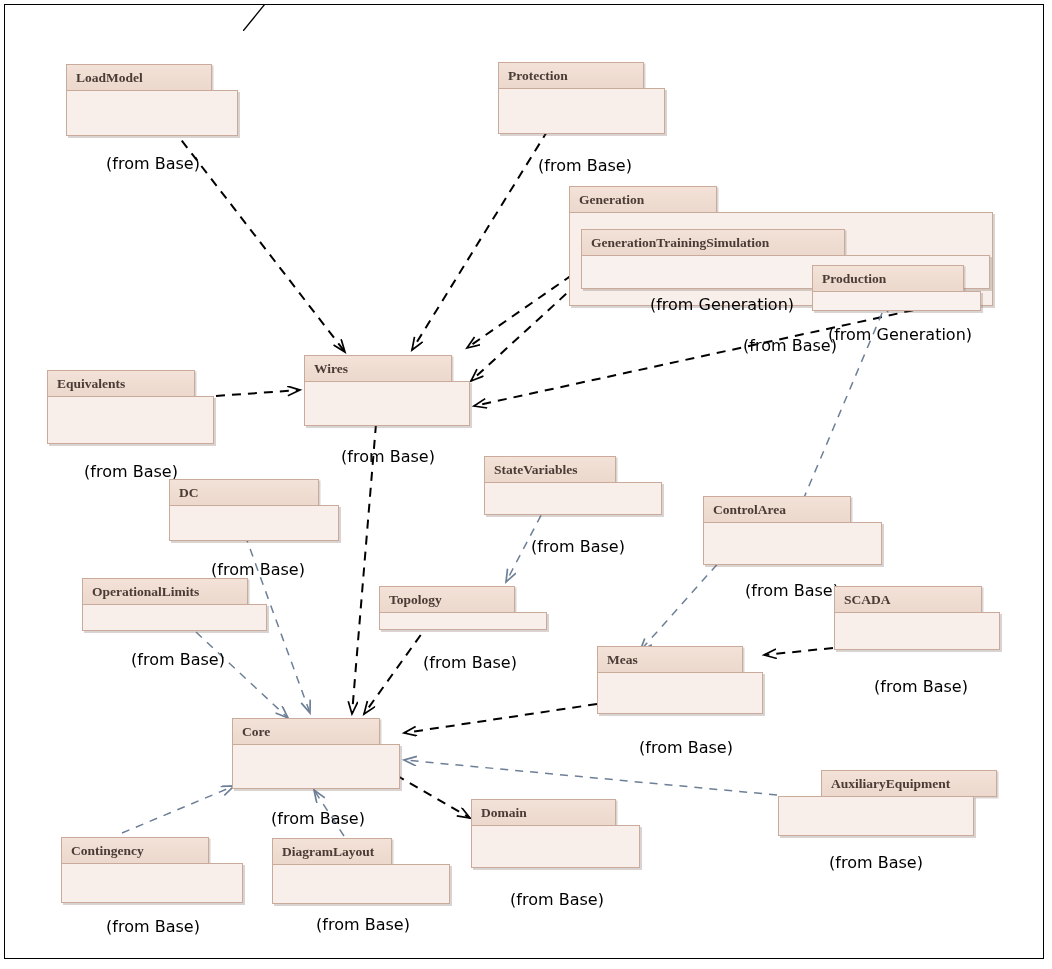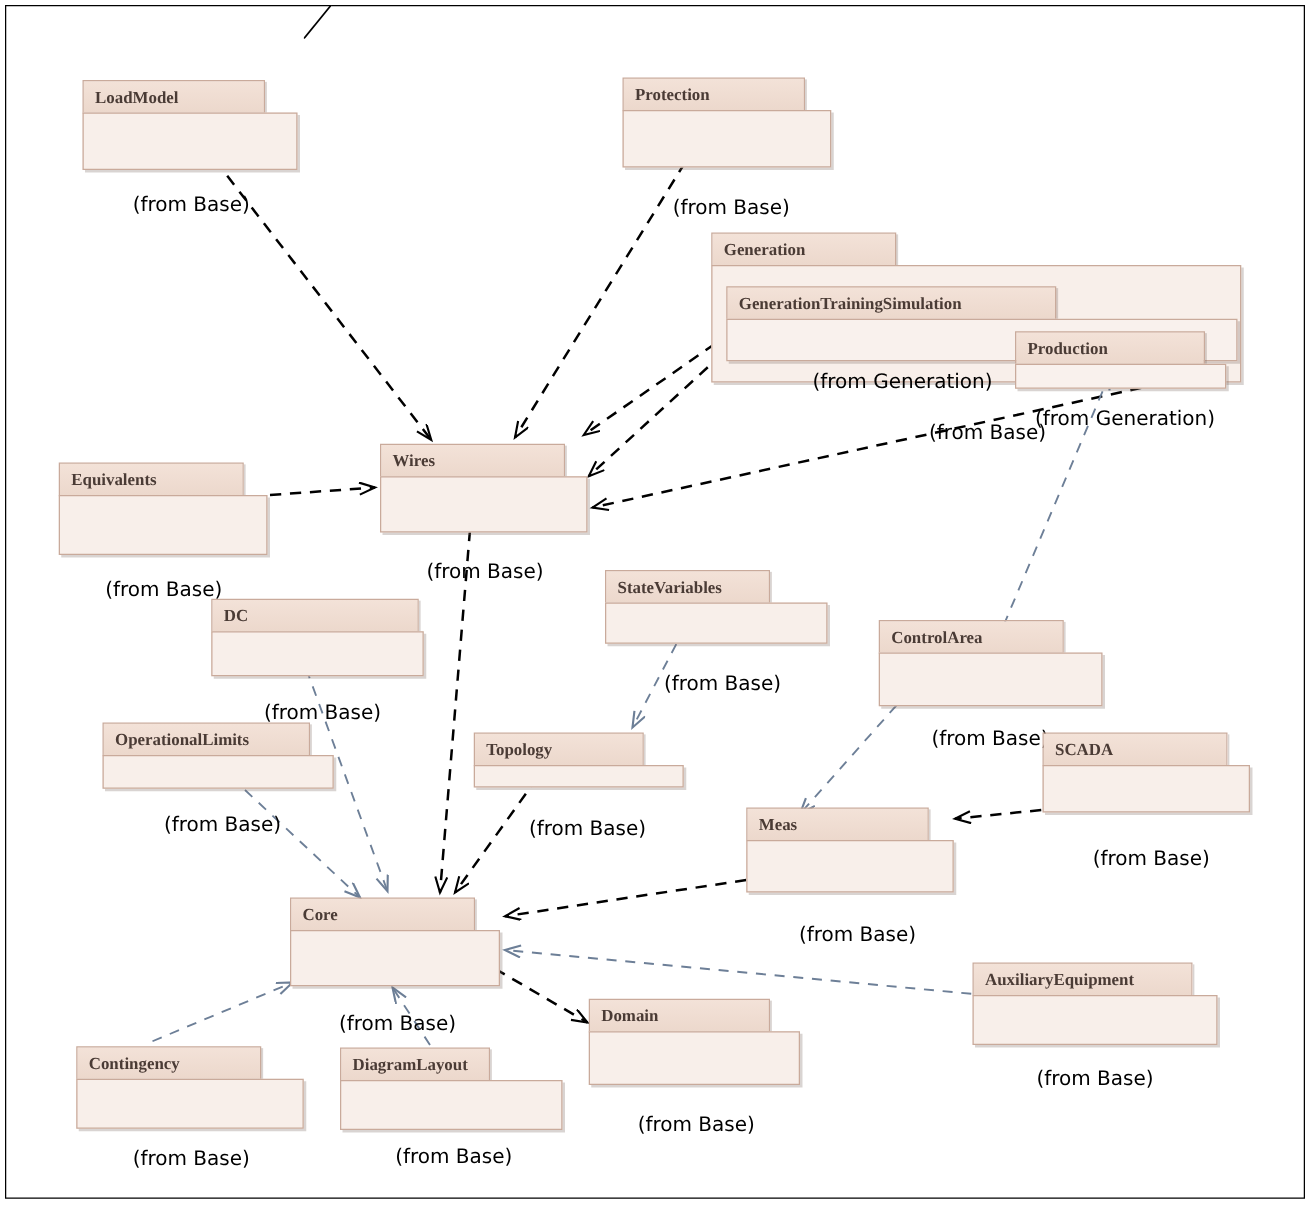--- a/index.html
+++ b/index.html
@@ -107,21 +107,21 @@
       </div>
       <div class="pkg from lbl-center" style="position: absolute; left: 131px; top: 462px;">(from Base)</div>
       <div class="pkg" style="left: 304px; top: 355px;">
         <div class="tab" style="width: 148px;">
           <span>Wires</span>
         </div>
         <div class="body" style="width: 166px; height: 45px;"></div>
       </div>
       <div class="pkg from lbl-center" style="position: absolute; left: 388px; top: 447px;">(from Base)</div>
       <div class="pkg" style="left: 169px; top: 479px;">
-        <div class="tab" style="width: 166px;">
+        <div class="tab" style="width: 150px;">
           <span>DC</span>
         </div>
         <div class="body" style="width: 170px; height: 36px;"></div>
       </div>
       <div class="pkg from lbl-center" style="position: absolute; left: 258px; top: 560px;">(from Base)</div>
       <div class="pkg" style="left: 484px; top: 456px;">
         <div class="tab" style="width: 132px;">
           <span>StateVariables</span>
         </div>
         <div class="body" style="width: 178px; height: 33px;"></div>
@@ -163,21 +163,21 @@
       </div>
       <div class="pkg from lbl-center" style="position: absolute; left: 686px; top: 738px;">(from Base)</div>
       <div class="pkg" style="left: 232px; top: 718px;">
         <div class="tab" style="width: 148px;">
           <span>Core</span>
         </div>
         <div class="body" style="width: 168px; height: 45px;"></div>
       </div>
       <div class="pkg from lbl-center" style="position: absolute; left: 318px; top: 809px;">(from Base)</div>
       <div class="pkg" style="left: 778px; top: 770px;">
-        <div class="tab" style="width: 176px;">
+        <div class="tab" style="width: 176px; margin-left: 43px;">
           <span>AuxiliaryEquipment</span>
         </div>
         <div class="body" style="width: 196px; height: 40px;"></div>
       </div>
       <div class="pkg from lbl-center" style="position: absolute; left: 876px; top: 853px;">(from Base)</div>
       <div class="pkg" style="left: 61px; top: 837px;">
         <div class="tab" style="width: 148px;">
           <span>Contingency</span>
         </div>
         <div class="body" style="width: 182px; height: 40px;"></div>

